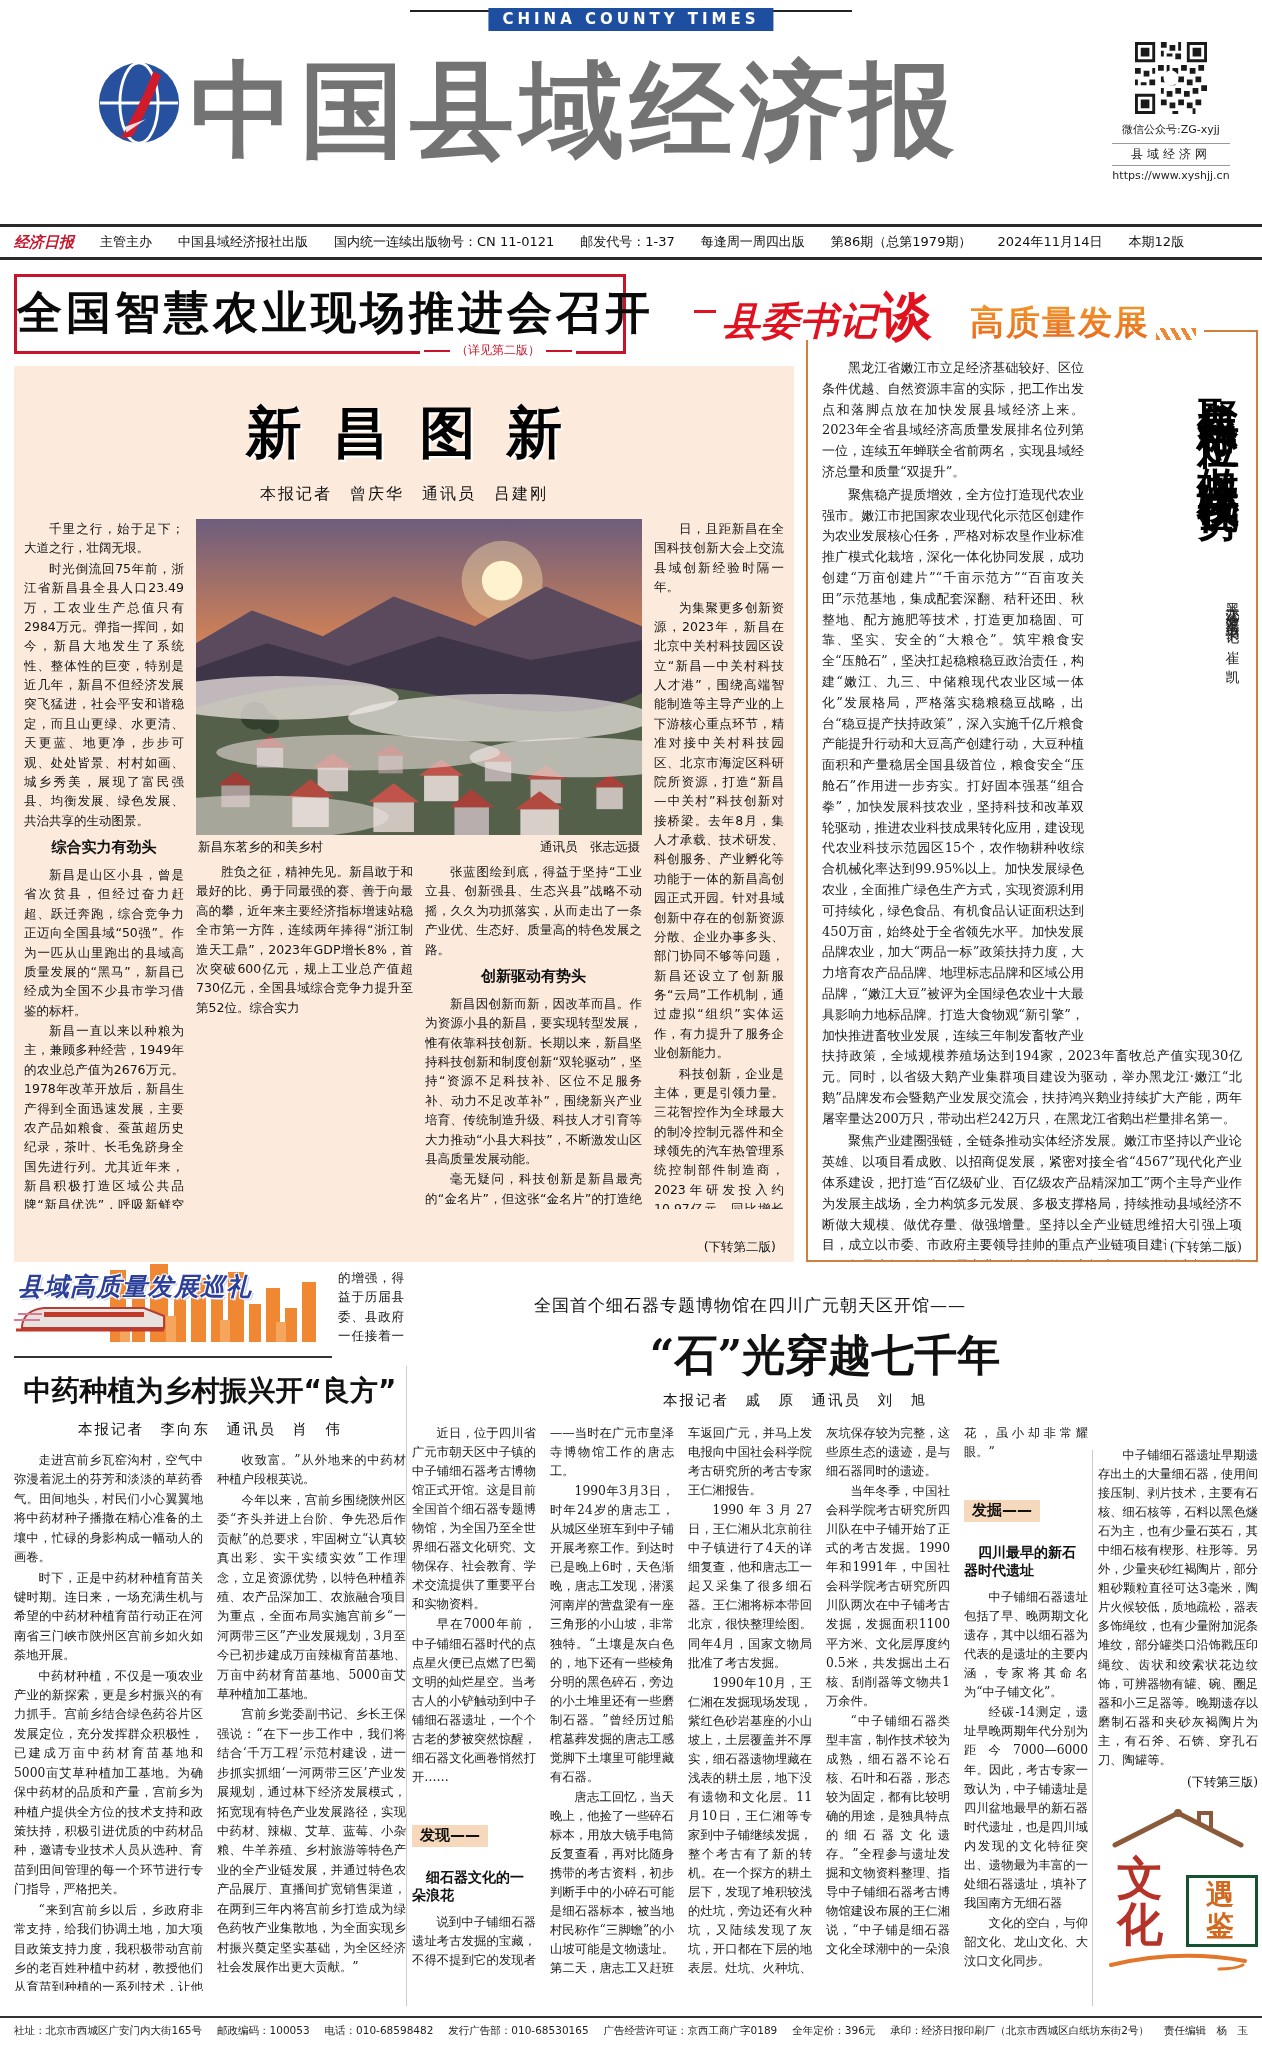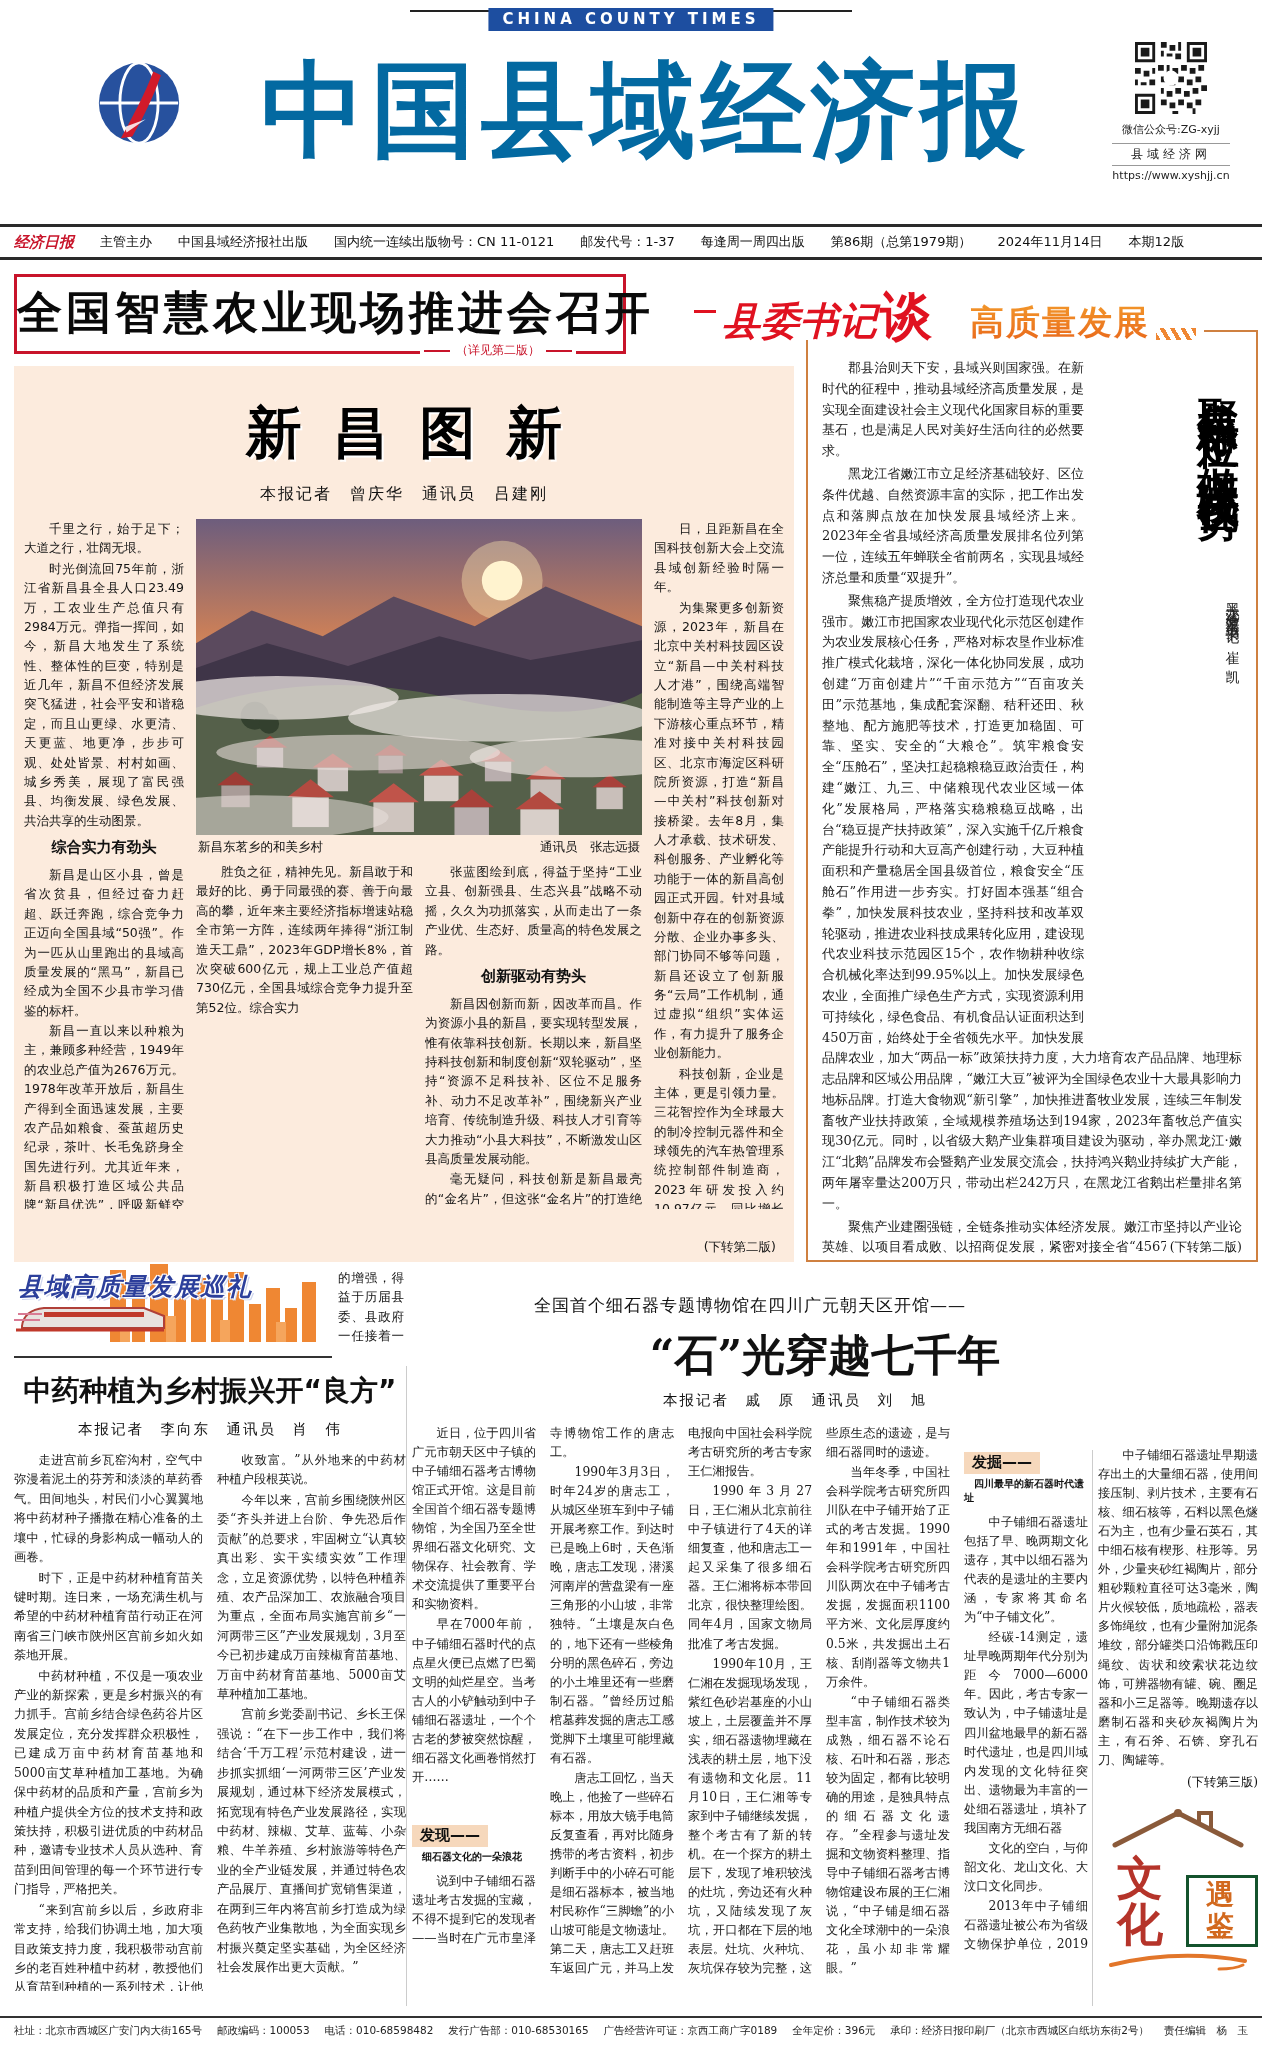--- a/index.html
+++ b/index.html
@@ -8,22 +8,22 @@
   .page { position:relative; width:1262px; height:2048px; margin:0 auto; background:#ffffff; overflow:hidden; color:#111; }
 
   
   .ribbon-row { position:absolute; top:8px; left:0; width:100%; height:24px; }
   .ribbon-row .line { position:absolute; top:2px; left:410px; right:410px; height:2px; background:#222; }
   .ribbon { position:absolute; top:0; left:50%; transform:translateX(-50%); background:#1d4ea0; color:#fff; font-weight:bold; font-size:15px; letter-spacing:4px; padding:2px 14px 3px; }
 
   
   .masthead { position:absolute; top:36px; left:0; width:100%; height:182px; }
   .brand-logo { position:absolute; left:96px; top:24px; width:86px; height:86px; }
-  .mast-title { position:absolute; left:190px; right:160px; top:6px; text-align:center;
-      font-family:"DejaVu Serif", serif; font-weight:900; font-size:104px; color:#0369a1; letter-spacing:6px; white-space:nowrap; }
+  .mast-title { position:absolute; left:190px; right:160px; top:6px; 
+      font-family:"DejaVu Serif", serif; font-weight:900; font-size:104px; color:#737373; letter-spacing:6px; white-space:nowrap; }
   .mast-right { position:absolute; right:32px; top:6px; width:118px; text-align:center; }
   .qr { width:72px; height:72px; margin:0 auto 8px; display:block; }
   .mast-wechat { font-size:11px; color:#222; margin-bottom:6px; white-space:nowrap; }
   .mast-site { font-size:12px; color:#222; letter-spacing:4px; border-top:1px solid #999; border-bottom:1px solid #999; padding:2px 0; margin-bottom:3px; }
   .mast-url { font-size:11px; color:#222; }
 
   
   .rule-a { position:absolute; top:224px; left:0; width:100%; height:3px; background:#2a2a2a; }
   .rule-b { position:absolute; top:257px; left:0; width:100%; height:3px; background:#2a2a2a; }
   .pubinfo { position:absolute; top:230px; left:14px; right:14px; height:24px; display:flex; align-items:center; gap:26px; font-size:13px; white-space:nowrap; overflow:hidden; }
@@ -88,21 +88,21 @@
 
   
   .stone { position:absolute; left:412px; top:1272px; width:676px; height:736px; }
   .stone-kicker { font-family:"DejaVu Serif", serif; font-size:17px; letter-spacing:1px; text-align:center; margin-top:22px; }
   .stone-title { font-family:"DejaVu Serif", serif; font-weight:900; font-size:43px; text-align:center; padding-left:150px; margin:10px 0 6px; white-space:nowrap; }
   .stone-byline { font-family:"DejaVu Serif", serif; font-size:14.5px; text-align:center; padding-left:90px; letter-spacing:2px; margin-bottom:14px; }
   .stone-cols { column-count:5; column-gap:14px; height:556px; overflow:hidden; }
   .stone-cols p { font-family:"DejaVu Serif", serif; font-size:12.3px; line-height:1.55; text-align:justify; text-indent:2em; color:#191919; margin-bottom:1px; }
   .stone-sub { break-inside:avoid; margin:10px 0 8px; }
   .stone-sub .tag { display:inline-block; background:#f6d8bc; border-radius:0; font-weight:900; font-size:15px; padding:1px 8px 2px;margin-top:28px; }
-  .stone-sub .tagline { display:block; font-weight:900; font-size:10px; margin-top:3px; text-indent:1em; }
+  .stone-sub .tagline { display:block; font-weight:900; font-size:14px; margin-top:22px; text-indent:1em; }
 
   
   .stone-right { position:absolute; left:1098px; top:1446px; width:160px; height:560px; overflow:hidden; }
   .stone-right p { font-family:"DejaVu Serif", serif; font-size:12.3px; line-height:1.55; text-align:justify; text-indent:2em; color:#191919; }
   .stone-cont { text-align:right; font-size:12.3px; font-family:"DejaVu Serif", serif; margin-top:4px; }
   .culture-badge { margin-top:14px; text-align:center; }
   .cb-text { display:flex; align-items:flex-end; justify-content:center; gap:4px; margin-top:2px; }
   .cb-big { font-family:"DejaVu Serif", serif; font-weight:900; font-size:46px; color:#b5342a; line-height:1; }
   .cb-small { font-weight:900; font-size:28px; color:#d2691e; border:3px solid #14532d; padding:2px 4px; letter-spacing:4px; line-height:1.1; }
 
@@ -177,21 +177,20 @@
   </div>
 
   <div class="sec-box">
     <div class="vert-float">
       <div class="vert-title">
         <span>聚焦目标定位</span><span class="gap"></span><span>做强比较优势</span>
       </div>
       <div class="vert-author">黑龙江省嫩江市委书记　崔　凯</div>
     </div>
     <div class="sec-body">
-      <p>郡县治则天下安，县域兴则国家强。在新时代的征程中，推动县域经济高质量发展，是实现全面建设社会主义现代化国家目标的重要基石，也是满足人民对美好生活向往的必然要求。</p>
       <p>黑龙江省嫩江市立足经济基础较好、区位条件优越、自然资源丰富的实际，把工作出发点和落脚点放在加快发展县域经济上来。2023年全省县域经济高质量发展排名位列第一位，连续五年蝉联全省前两名，实现县域经济总量和质量“双提升”。</p>
       <p>聚焦稳产提质增效，全方位打造现代农业强市。嫩江市把国家农业现代化示范区创建作为农业发展核心任务，严格对标农垦作业标准推广模式化栽培，深化一体化协同发展，成功创建“万亩创建片”“千亩示范方”“百亩攻关田”示范基地，集成配套深翻、秸秆还田、秋整地、配方施肥等技术，打造更加稳固、可靠、坚实、安全的“大粮仓”。筑牢粮食安全“压舱石”，坚决扛起稳粮稳豆政治责任，构建“嫩江、九三、中储粮现代农业区域一体化”发展格局，严格落实稳粮稳豆战略，出台“稳豆提产扶持政策”，深入实施千亿斤粮食产能提升行动和大豆高产创建行动，大豆种植面积和产量稳居全国县级首位，粮食安全“压舱石”作用进一步夯实。打好固本强基“组合拳”，加快发展科技农业，坚持科技和改革双轮驱动，推进农业科技成果转化应用，建设现代农业科技示范园区15个，农作物耕种收综合机械化率达到99.95%以上。加快发展绿色农业，全面推广绿色生产方式，实现资源利用可持续化，绿色食品、有机食品认证面积达到450万亩，始终处于全省领先水平。加快发展品牌农业，加大“两品一标”政策扶持力度，大力培育农产品品牌、地理标志品牌和区域公用品牌，“嫩江大豆”被评为全国绿色农业十大最具影响力地标品牌。打造大食物观“新引擎”，加快推进畜牧业发展，连续三年制发畜牧产业扶持政策，全域规模养殖场达到194家，2023年畜牧总产值实现30亿元。同时，以省级大鹅产业集群项目建设为驱动，举办黑龙江·嫩江“北鹅”品牌发布会暨鹅产业发展交流会，扶持鸿兴鹅业持续扩大产能，两年屠宰量达200万只，带动出栏242万只，在黑龙江省鹅出栏量排名第一。</p>
       <p>聚焦产业建圈强链，全链条推动实体经济发展。嫩江市坚持以产业论英雄、以项目看成败、以招商促发展，紧密对接全省“4567”现代化产业体系建设，把打造“百亿级矿业、百亿级农产品精深加工”两个主导产业作为发展主战场，全力构筑多元发展、多极支撑格局，持续推动县域经济不断做大规模、做优存量、做强增量。坚持以全产业链思维招大引强上项目，成立以市委、市政府主要领导挂帅的重点产业链项目建设和招商引资工作领导小组，深入开展产业链招商、第三方招商，2019年以来嫩江规上企业数量实现翻番，落地5000万元以上项目13个，内资入统26.17亿元，连续两年增幅超20%。在矿业产业方面，一以贯之地把矿业产业作为支柱产业重点发展，全力推进铜储量超过400万吨的多铜三个矿山项目建设，投产后矿山服务年限40年以上，年产值预计达到21亿元。</p>
     </div>
     <div class="sec-cont">(下转第二版)</div>
   </div>
 
   <div class="feature">
     <div class="f-title">新昌图新</div>
     <div class="f-byline">本报记者　曾庆华　通讯员　吕建刚</div>

